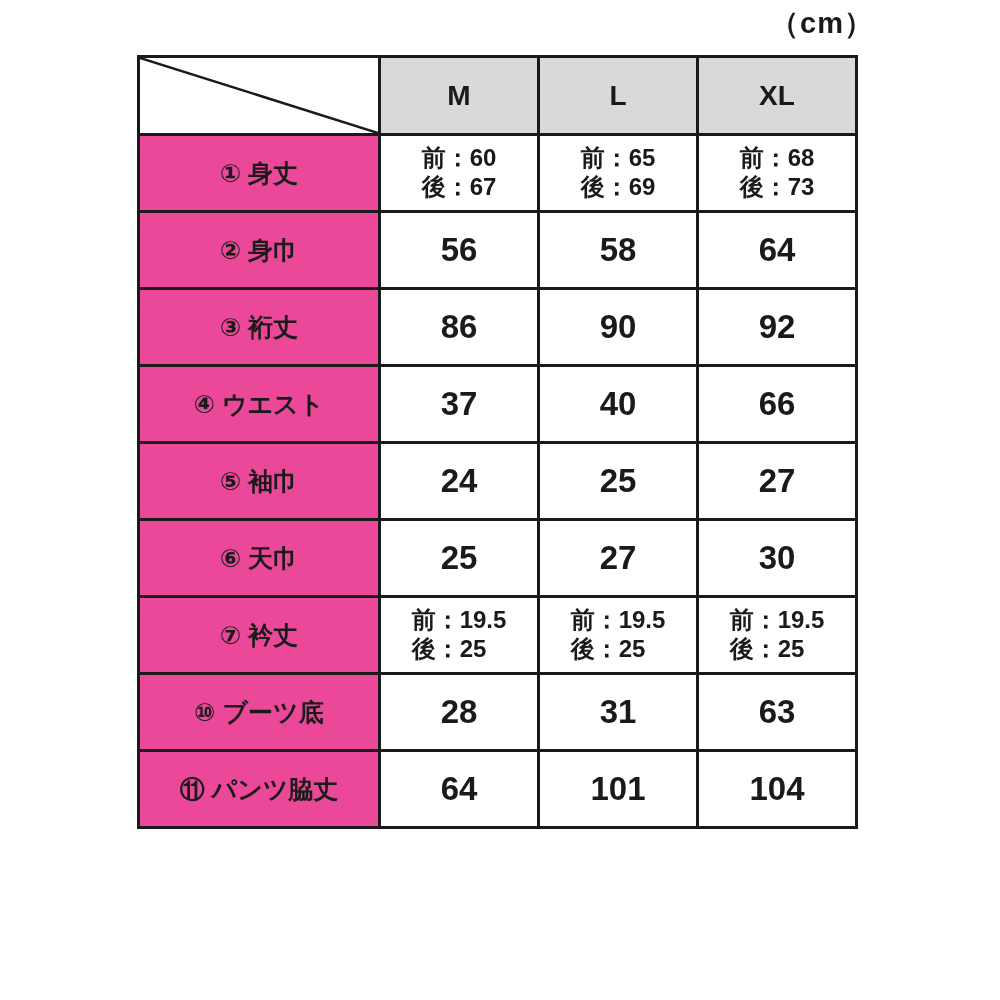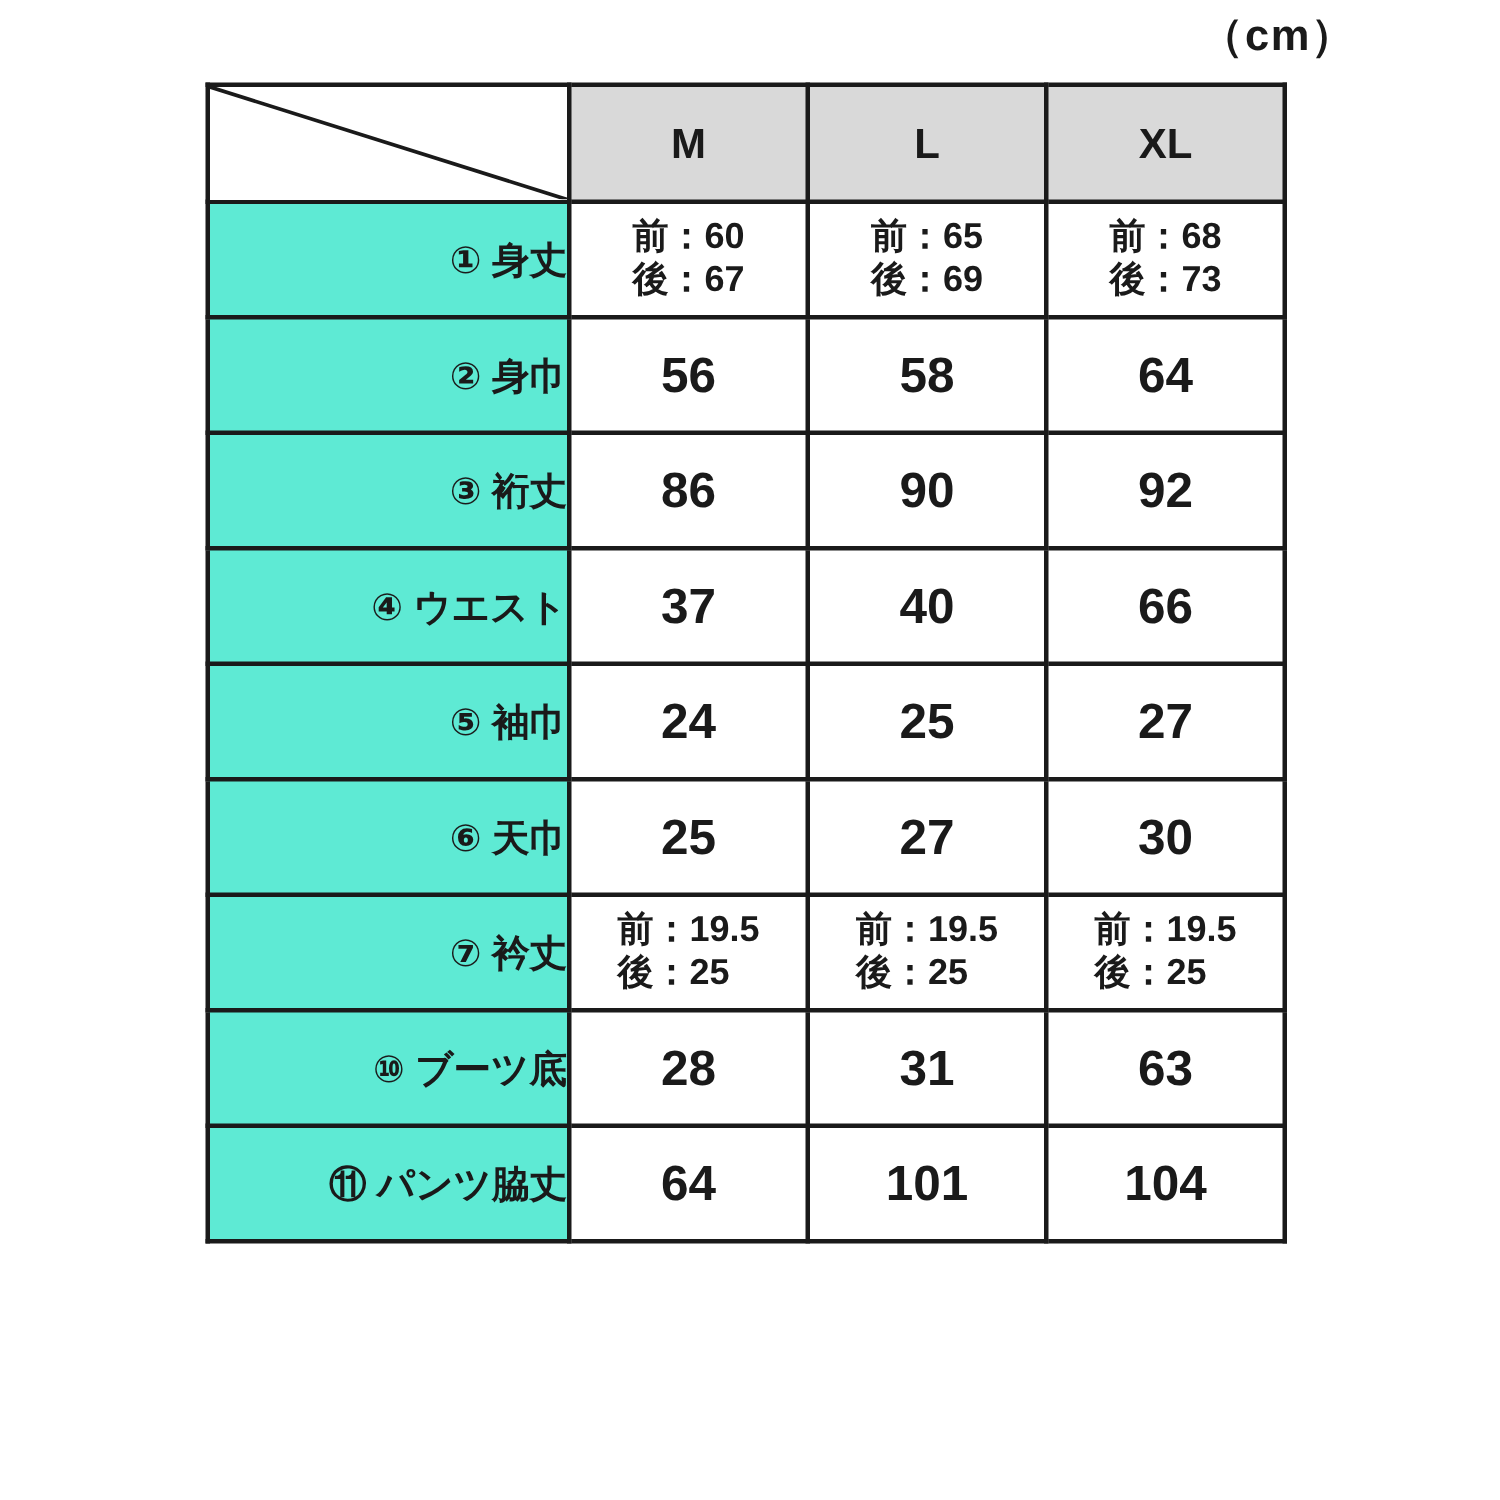--- a/index.html
+++ b/index.html
@@ -13,21 +13,21 @@
     position: relative;
   }
   .canvas {
     position: absolute;
     inset: 0;
     background: #ffffff;
   }
   .unit-label {
     position: absolute;
     top: 4px;
-    left: 800px;
+    left: 770px;
     width: 100px;
     font-size: 29px;
     font-weight: bold;
     letter-spacing: 1px;
     color: #1a1a1a;
     white-space: nowrap;
   }
   table.size-table {
     position: absolute;
     left: 137px;
@@ -59,24 +59,24 @@
     display: block;
   }
   th.size-header {
     background: #d9d9d9;
     font-size: 28px;
     font-weight: bold;
     text-align: center;
     vertical-align: middle;
   }
   th.row-label {
-    background: #5eead4;
+    background: #ec4899;
     font-size: 25px;
     font-weight: bold;
-    text-align: right;
+    text-align: center;
     padding-left: 30px;
     vertical-align: middle;
     white-space: nowrap;
   }
   td.value-cell {
     background: #ffffff;
     font-size: 33px;
     font-weight: bold;
     text-align: center;
     vertical-align: middle;

